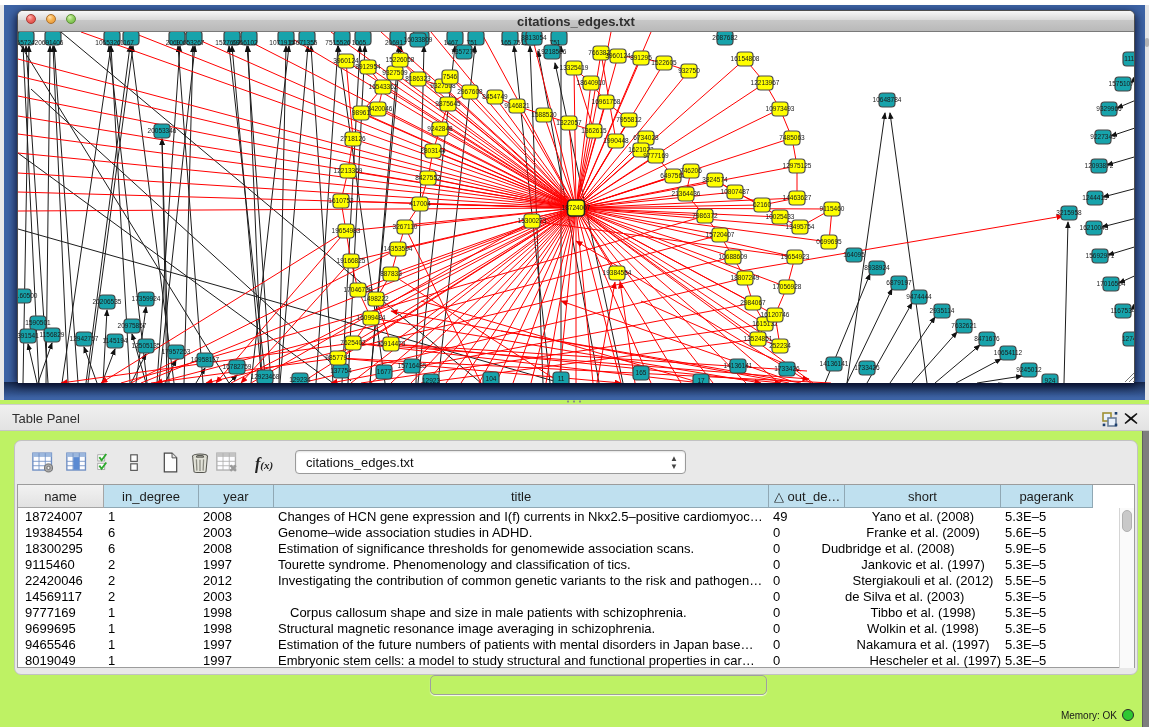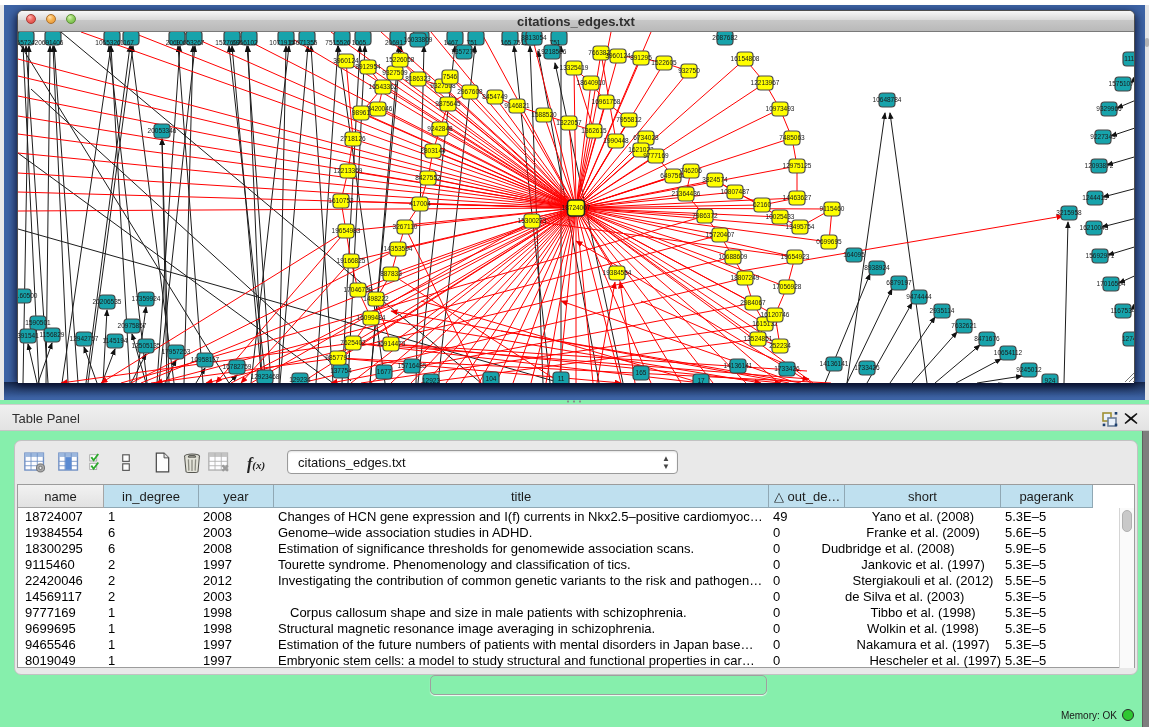--- a/index.html
+++ b/index.html
@@ -26,31 +26,31 @@
 .tl.r { left:8px;  background:radial-gradient(circle at 35% 30%, #ffb9b4, #ee6a62 45%, #d8423c);
   border:1px solid #ab3731; }
 .tl.o { left:28px; background:radial-gradient(circle at 35% 30%, #ffe2ae, #f6b14e 45%, #e3913a);
   border:1px solid #b07027; }
 .tl.g { left:48px; background:radial-gradient(circle at 35% 30%, #d6f3b0, #93d164 45%, #6ab33e);
   border:1px solid #5d8f33; }
 .canvas { position:absolute; left:0; top:21px; width:1116px; height:351px; background:#fff;
   overflow:hidden; }
 
 
-.lower { position:absolute; left:0; top:400px; width:1149px; height:327px; background:#86efac; }
+.lower { position:absolute; left:0; top:400px; width:1149px; height:327px; background:#bef264; }
 .tp-bar { position:absolute; left:0; top:4px; width:1149px; height:27px;
   background:linear-gradient(#efefef,#e3e3e3); border-top:1px solid #cfcfcf;
   border-bottom:1px solid #c6c6c6; }
 .tp-title { position:absolute; left:12px; top:6px; font-size:13px; color:#2e2e2e; }
 .darkstrip { position:absolute; left:1142px; top:31px; width:7px; height:296px; background:#7e7e7e;
   border-left:1px solid #5f5f5f; }
 .panel { position:absolute; left:14px; top:40px; width:1124px; height:235px;
   background:#e9e9e9; border:1px solid #c2c2c2; border-radius:7px; }
 
-.tbar { position:absolute; left:0; top:0; width:100%; height:44px; }
+.tbar { position:absolute; left:8px; top:0; width:100%; height:44px; }
 .combo { position:absolute; left:272px; top:9px; width:391px; height:24px; background:#fff;
   border:1px solid #9a9a9a; border-radius:4px; box-shadow:inset 0 1px 2px rgba(0,0,0,.12); }
 .combo .txt { position:absolute; left:10px; top:4px; font-size:13px; color:#111; }
 .combo .spin { position:absolute; right:7px; top:4px; font-size:8px; color:#444; line-height:8px; }
 
 .tblwrap { position:absolute; left:2px; top:43px; width:1118px; height:184px;
   background:#fff; border:1px solid #9c9c9c; }
 .th { position:absolute; top:0; height:23px; font-size:13px; color:#1c1c1c;
   text-align:center; line-height:23px; background:#bfe0ef;
   border-right:1px solid #90a8b4; border-bottom:1px solid #90a8b4; }

